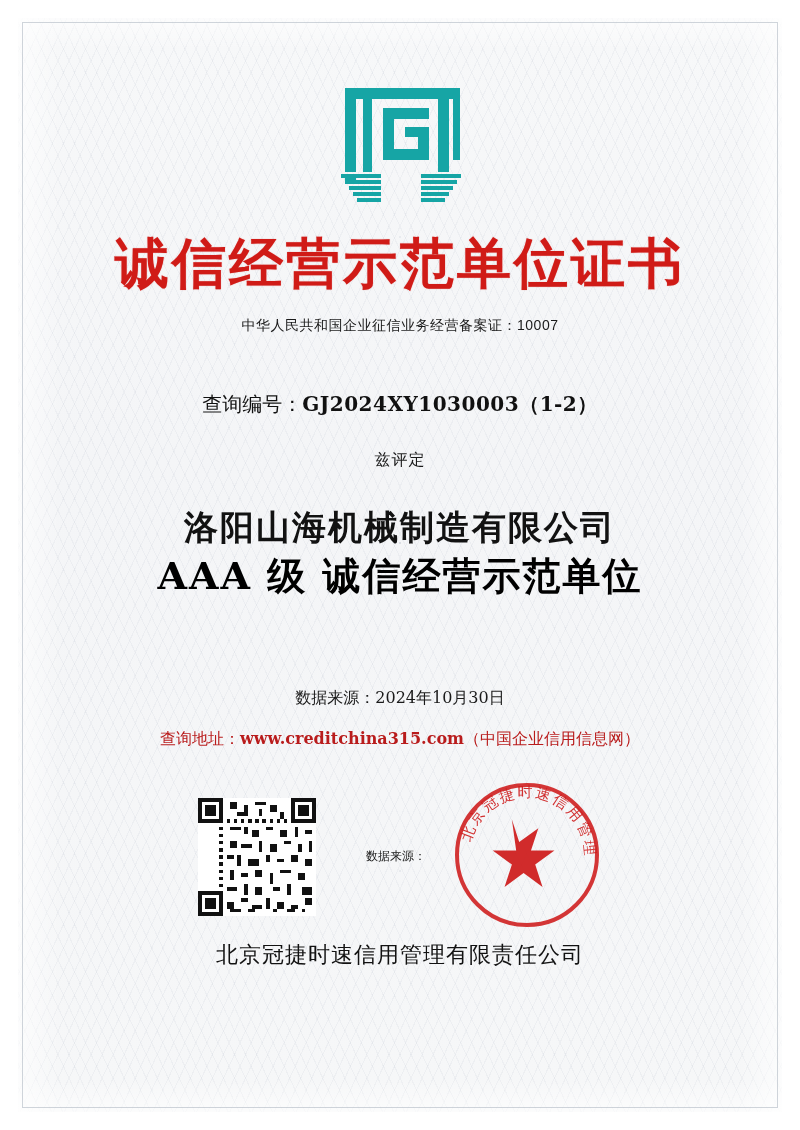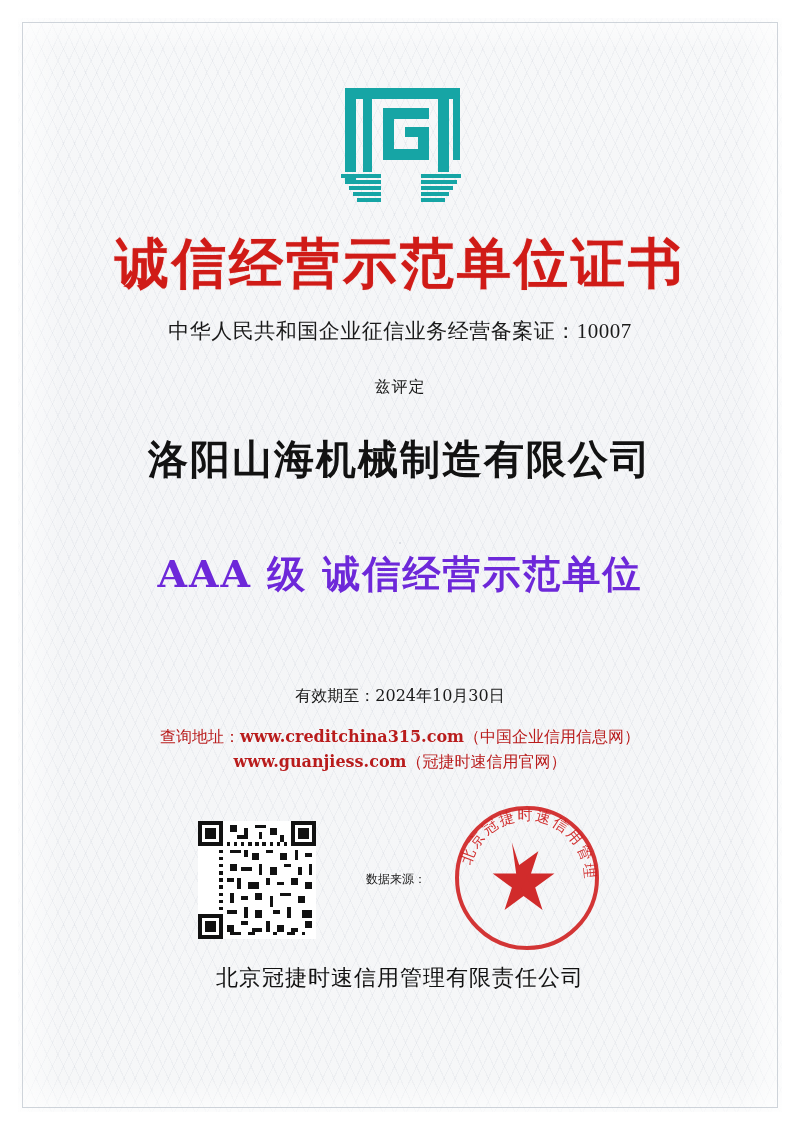--- a/index.html
+++ b/index.html
@@ -75,55 +75,54 @@
     font-size: 54px;
     font-weight: bold;
     letter-spacing: 3px;
     color: #d01b17;
     font-family: Liberation Mono, monospace;
     text-shadow: 0 0 1px rgba(208,27,23,0.5);
     white-space: nowrap;
   }
   .record-line {
     margin-top: 16px;
-    font-size: 21px;
+    font-size: 14px;
     color: #1a1a1a;
     letter-spacing: 0.5px;
-    font-family: Liberation Serif, serif;
+    font-family: Liberation Sans, sans-serif;
   }
   .query-no {
     margin-top: 56px;
     font-size: 20px;
     color: #111;
     font-family: "DejaVu Serif", serif;
   }
   .query-no .val {
     font-weight: bold;
     letter-spacing: 0.5px;
   }
   .hereby {
     margin-top: 32px;
     font-size: 16px;
     color: #1a1a1a;
     letter-spacing: 1px;
     font-family: Liberation Sans, sans-serif;
   }
   .company {
     margin-top: 34px;
-    font-size: 40px;
+    font-size: 34px;
     font-weight: bold;
     color: #121212;
     letter-spacing: 2px;
     font-family: "DejaVu Serif", serif;
   }
   .award {
-    margin-top: 62px;
     font-size: 38px;
     font-weight: bold;
-    color: #6d28d9;
+    color: #000000;
     letter-spacing: 2px;
     font-family: "DejaVu Serif", serif;
     white-space: nowrap;
   }
   .dates {
     margin-top: 86px;
     display: flex;
     gap: 48px;
     font-size: 16px;
     color: #1a1a1a;
@@ -214,37 +213,37 @@
             <rect x="96" y="124" width="24" height="4"></rect>
           </g>
         </g>
       </svg>
     </div>
 
     <div class="main-title">诚信经营示范单位证书</div>
 
     <div class="record-line">中华人民共和国企业征信业务经营备案证：10007</div>
 
+    <div class="query-no">
+      <span>查询编号：</span><span class="val">GJ2024XY1030003（1-2）</span>
+    </div>
 
     <div class="hereby">兹评定</div>
 
     <div class="company">洛阳山海机械制造有限公司</div>
 
     <div class="award">AAA 级 诚信经营示范单位</div>
 
     <div class="dates">
-      <span>有效期至：2024年10月30日</span>
+      <span>数据来源：2024年10月30日</span>
     </div>
 
     <div class="url-block">
       <div>
         <span>查询地址：</span><span class="u">www.creditchina315.com</span><span>（中国企业信用信息网）</span>
-      </div>
-      <div>
-        <span class="u">www.guanjiess.com</span><span>（冠捷时速信用官网）</span>
       </div>
     </div>
 
     <div class="bottom-row">
       <div>
         <svg class="qr" viewBox="0 0 33 33" shape-rendering="crispEdges" aria-hidden="true">
           <rect width="33" height="33" fill="#ffffff"></rect>
           <g fill="#111111">
 
             <rect x="0" y="0" width="7" height="1"></rect>

